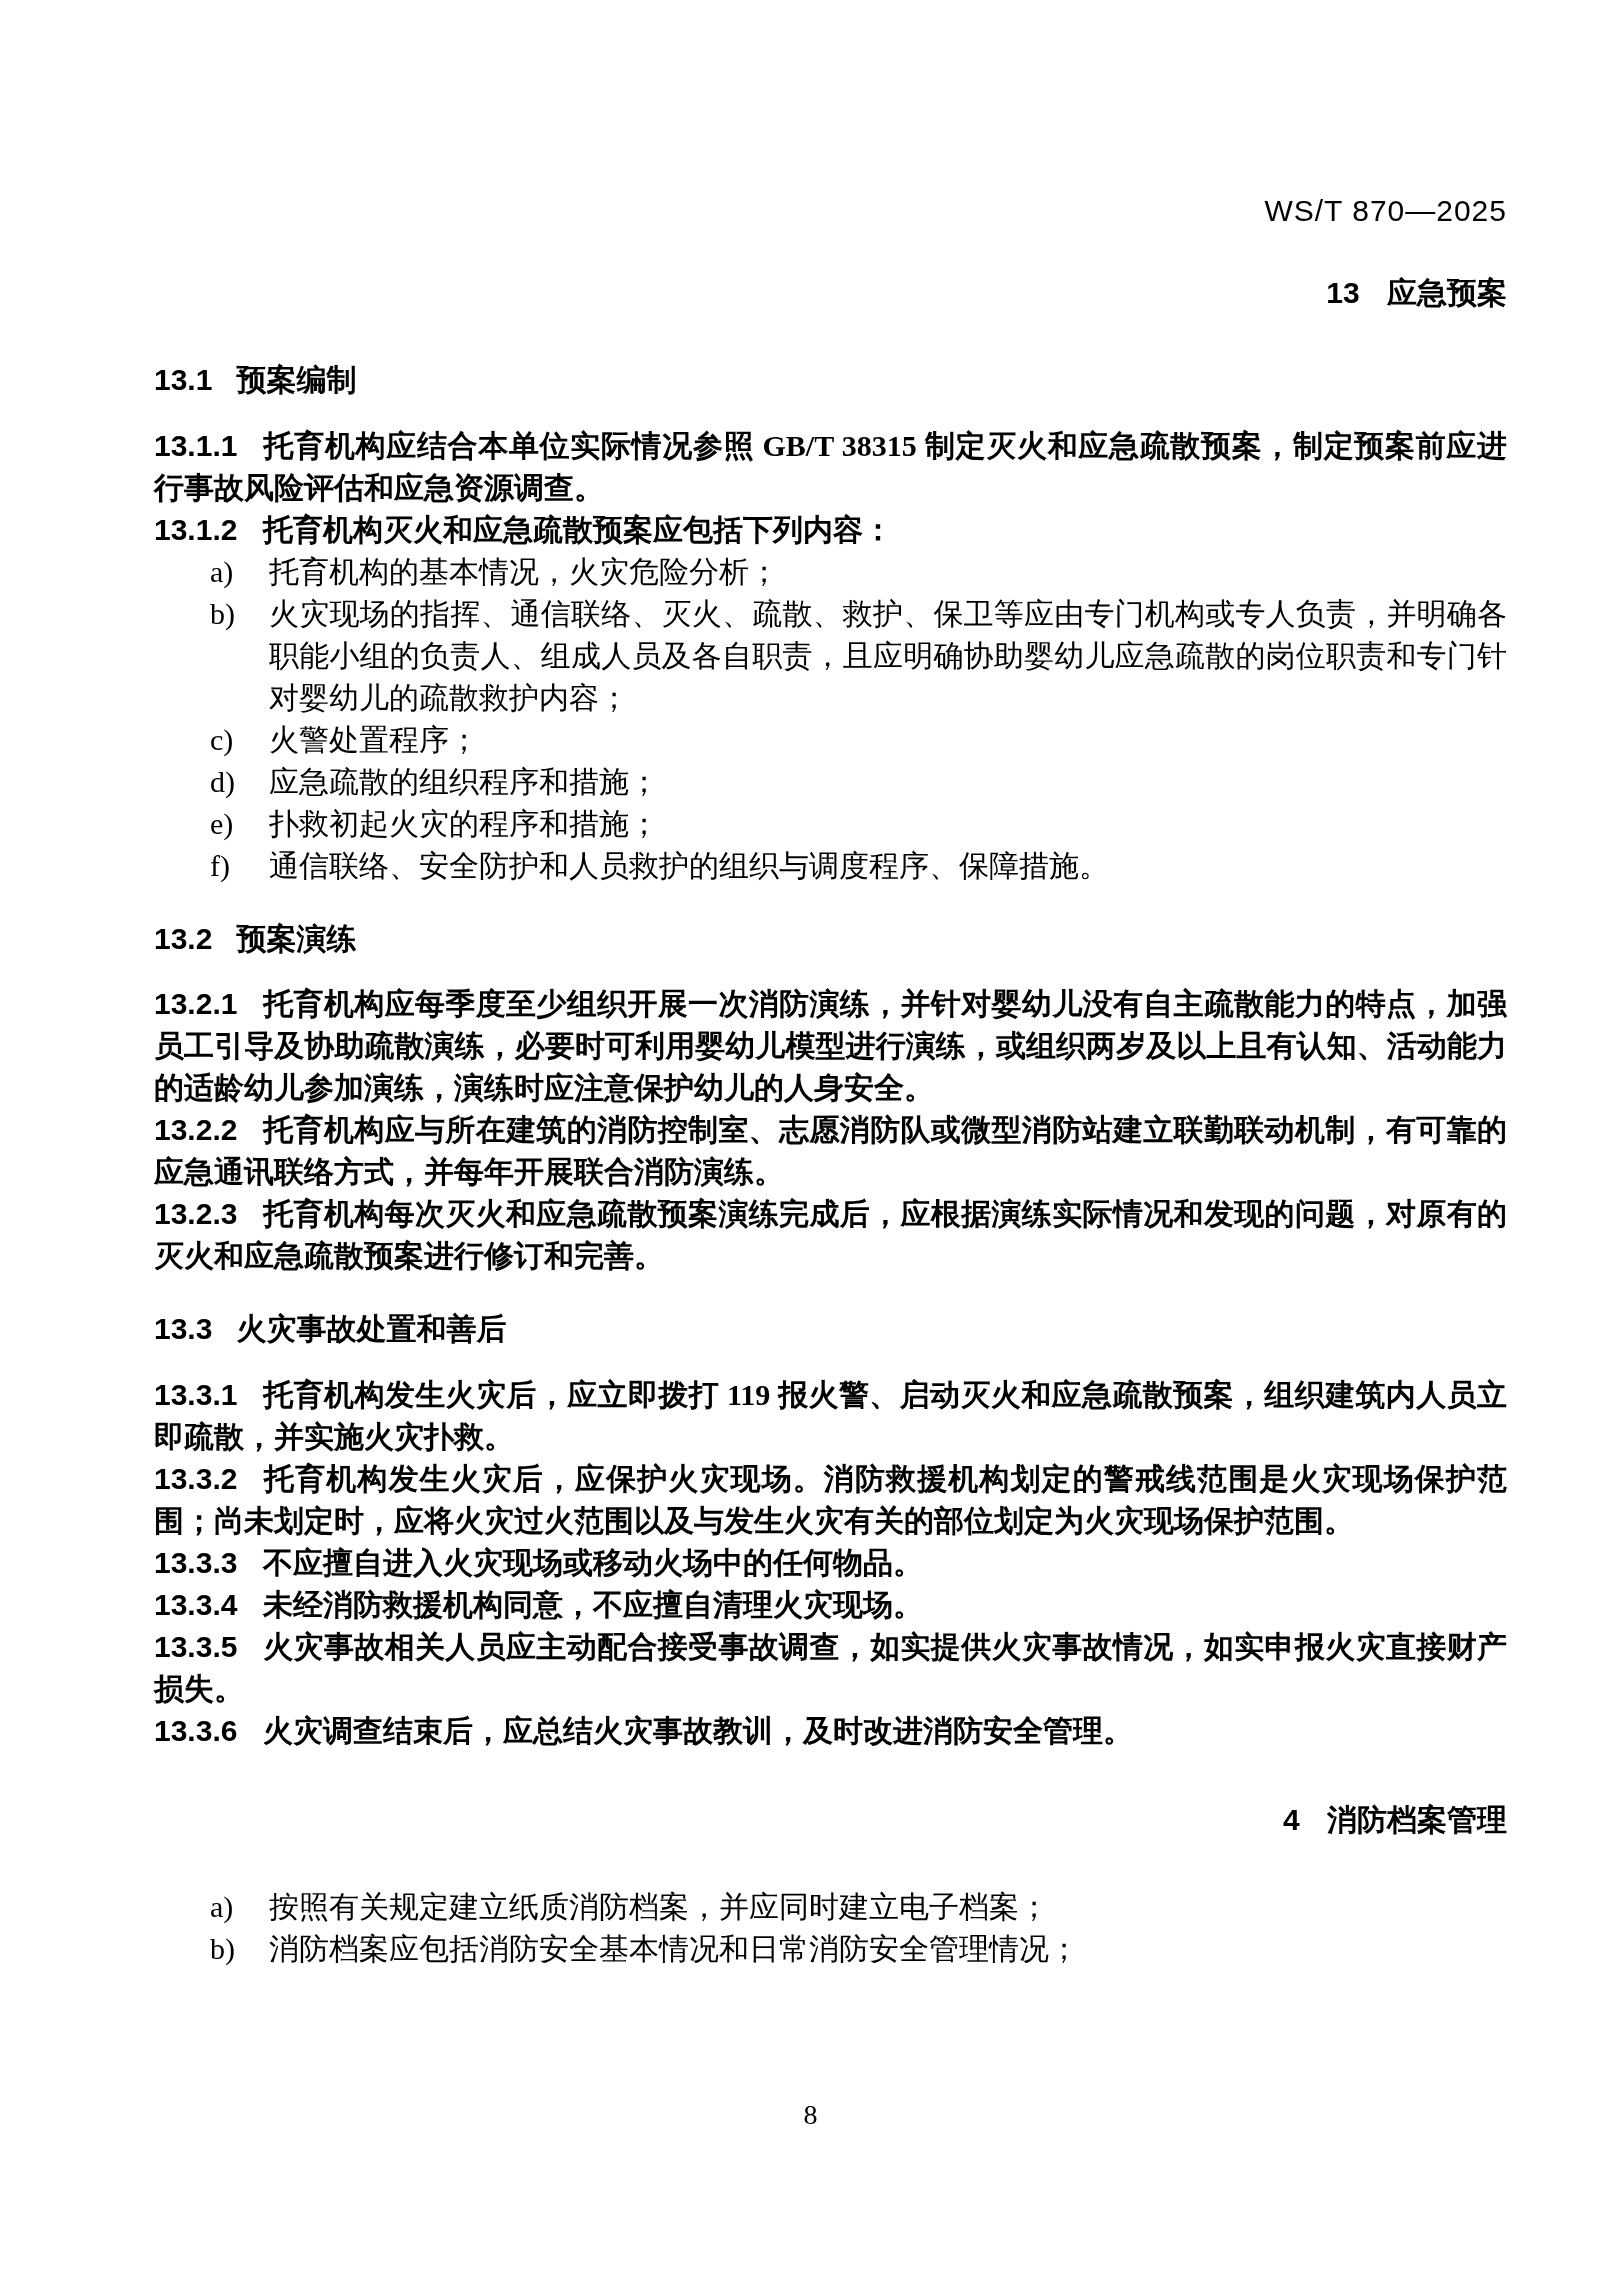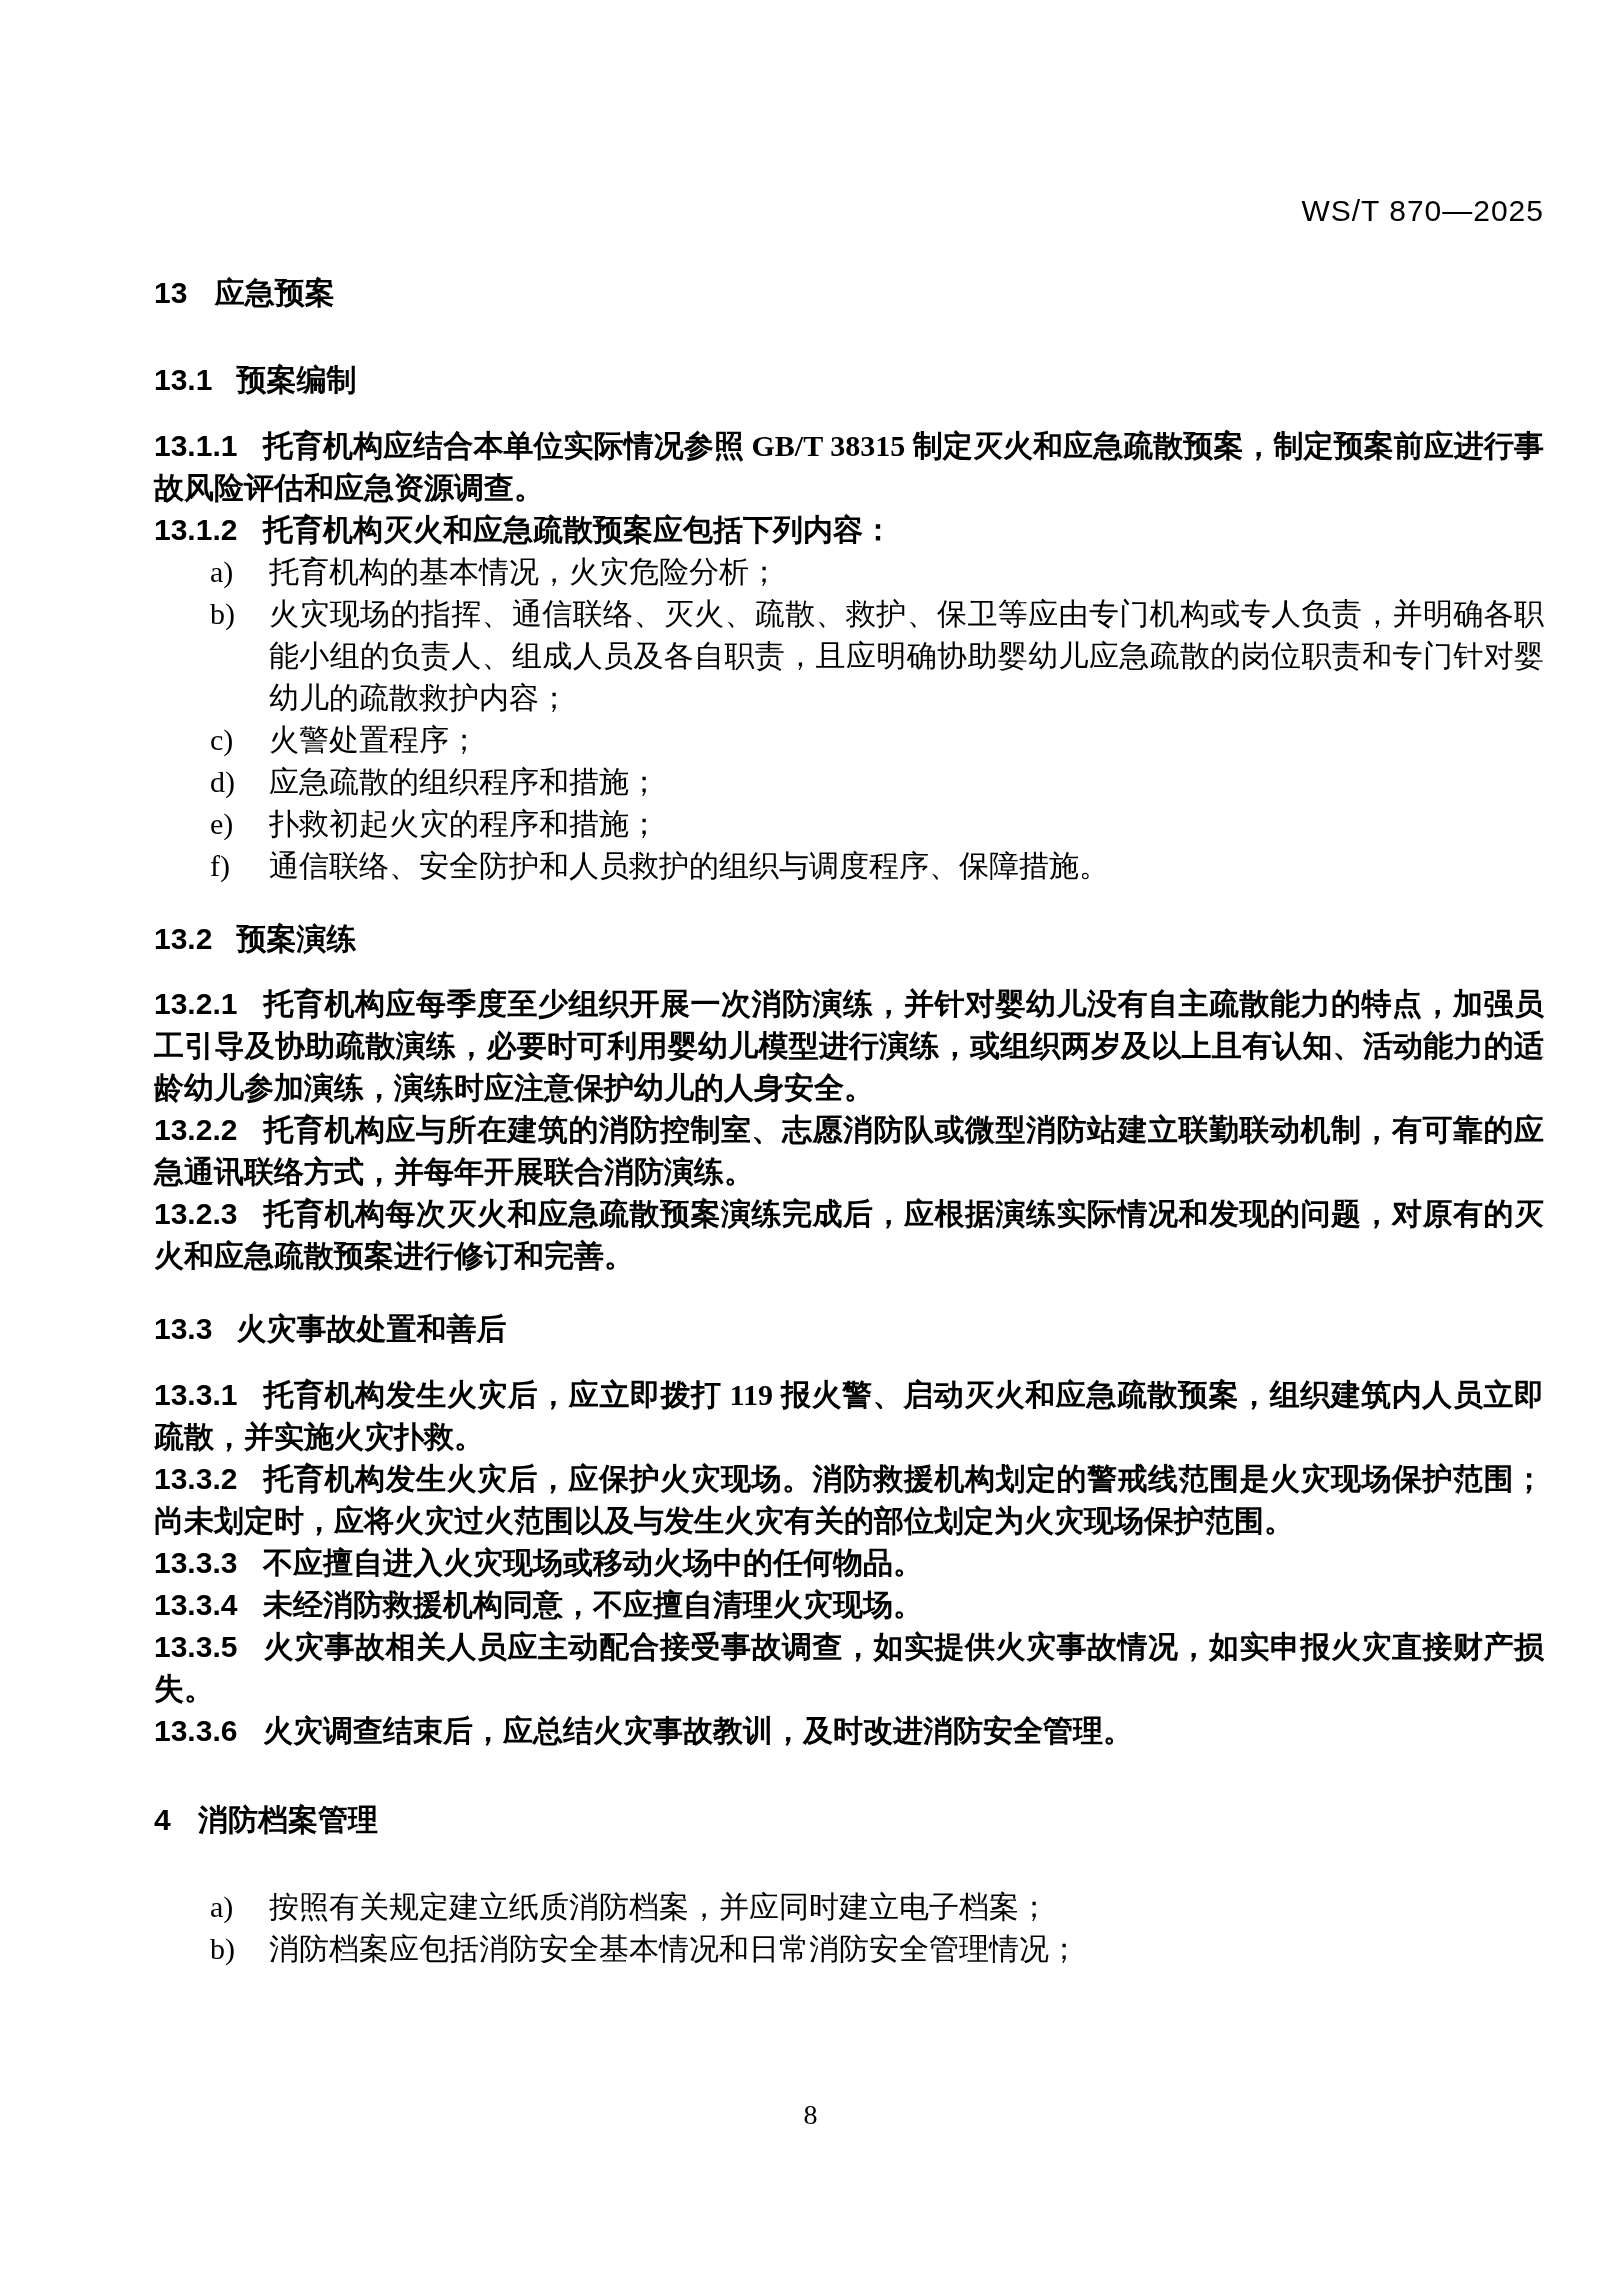--- a/index.html
+++ b/index.html
@@ -3,39 +3,39 @@
 <meta charset="utf-8">
 <style>
   html, body { margin: 0; padding: 0; background: #ffffff; }
   .page {
     position: relative;
     width: 1621px;
     height: 2293px;
     background: #ffffff;
     color: #000000;
     box-sizing: border-box;
-    padding: 196px 77px 0 154px;
+    padding: 196px 114px 0 154px;
     overflow: hidden;
   }
   .doc-header {
     text-align: right;
     font-family: "Liberation Sans", sans-serif;
     font-size: 30px;
     line-height: 29px;
     letter-spacing: 1px;
     color: #000;
   }
   .chapter-heading, .section-heading {
     font-family: "Liberation Sans", sans-serif;
     font-weight: bold;
     font-size: 30px;
     line-height: 42px;
     color: #000;
   }
-  .chapter-heading { margin: 47px 0 45px 0; }
+  .chapter-heading { margin: 47px 0 45px 8px; text-align: right; }
   .section-heading { margin: 31px 0 23.5px 0; }
   .chapter-heading .num { margin-right: 27.4px; font-weight: bold; }
   .section-heading .num { margin-right: 24px; font-weight: bold; text-align: right; }
   .clause {
     font-family: "Liberation Serif", serif;
     font-size: 30px;
     line-height: 42px;
     margin: 0;
     text-align: justify;
     color: #000;

